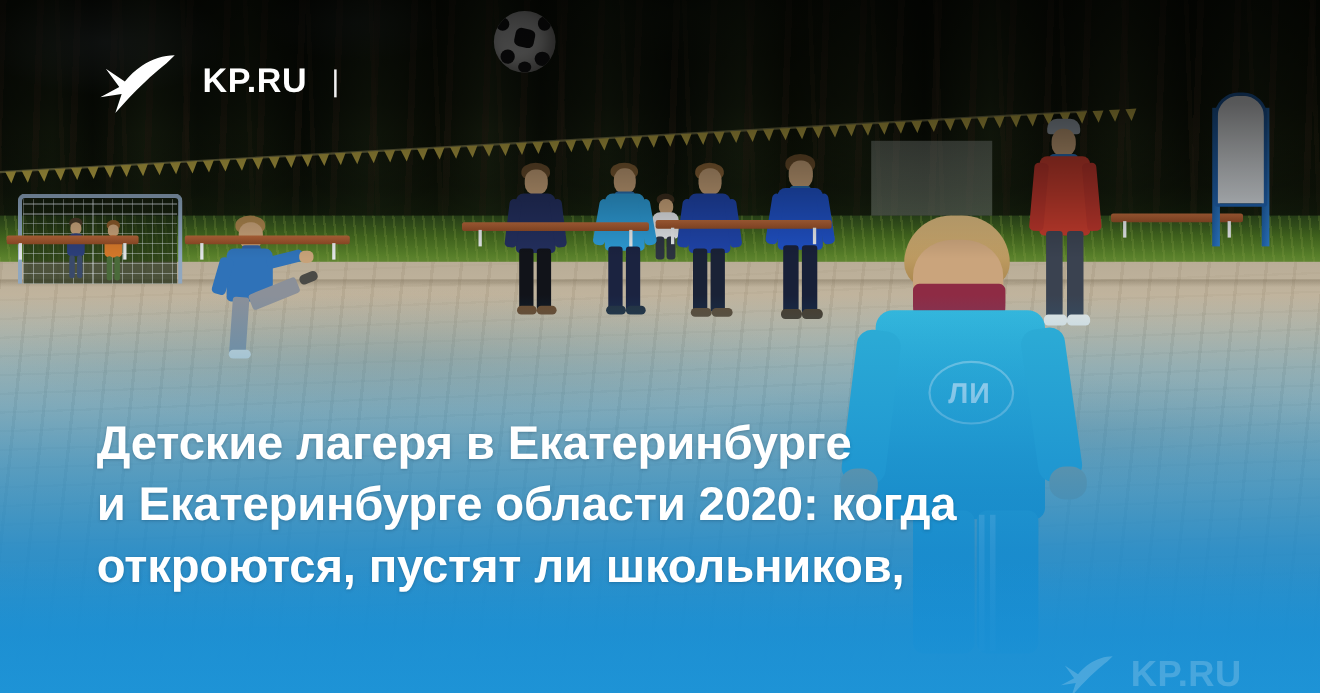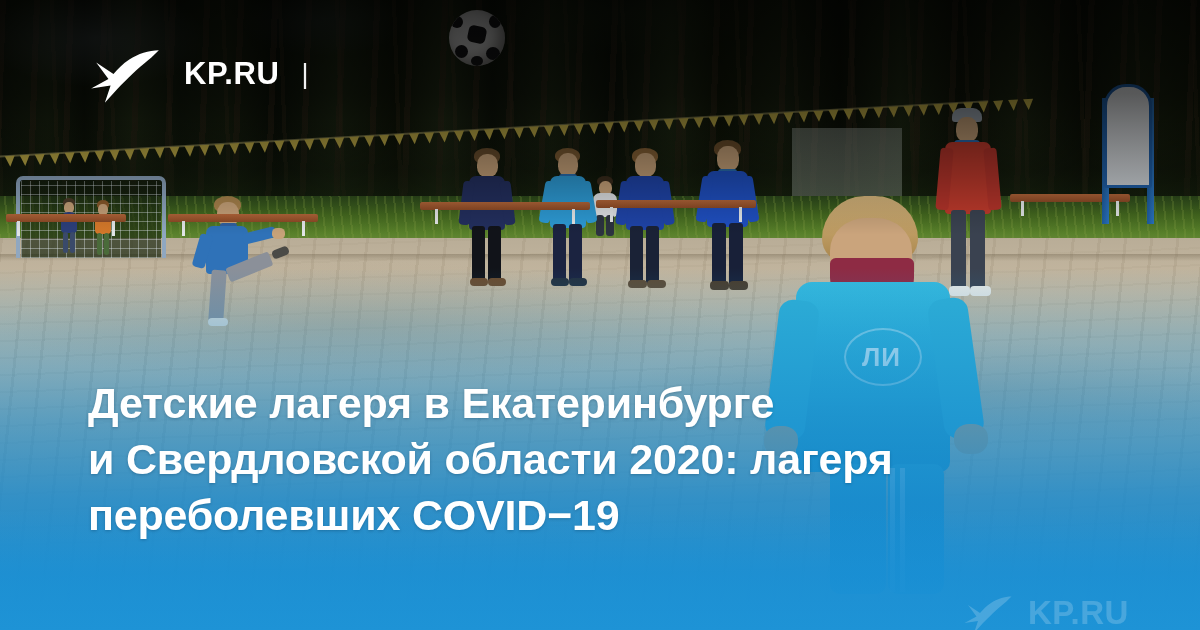--- a/index.html
+++ b/index.html
@@ -530,22 +530,22 @@
                  L10 34 L27 57 L3 70 L30 66 L22 90 L40 70
                  C52 58 68 42 82 31 C88 26 93 21 97 17 Z"></path>
       </svg>
     </span>
     <span class="brand">KP.RU</span>
     <span class="divider">|</span>
   </div>
 
   <div class="headline">
     <span class="ln">Детские лагеря в Екатеринбурге</span>
-    <span class="ln">и Свердловской области 2020: лагеря</span>
-    <span class="ln">переболевших COVID−19</span>
+    <span class="ln">и Екатеринбурге области 2020: когда</span>
+    <span class="ln">откроются, пустят ли школьников,</span>
   </div>
 
   <div class="watermark">
     <span class="wm-bird">
       <svg viewBox="0 0 100 100" width="52" height="50" aria-hidden="true">
         <path fill="#ffffff" d="M97 17 C83 17 68 22 56 30 C47 36 40 43 34 50
                  L10 34 L27 57 L3 70 L30 66 L22 90 L40 70
                  C52 58 68 42 82 31 C88 26 93 21 97 17 Z"></path>
       </svg>
     </span>

